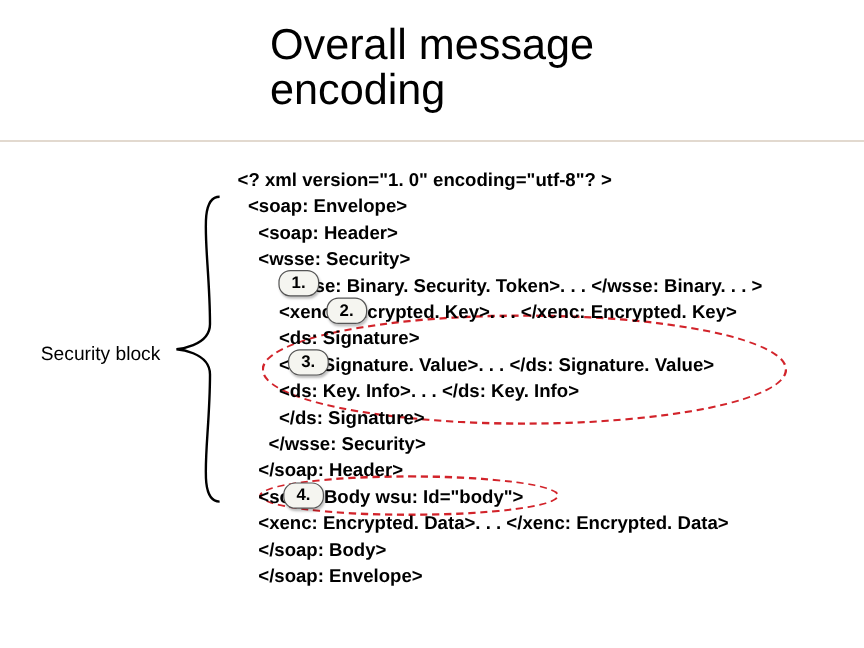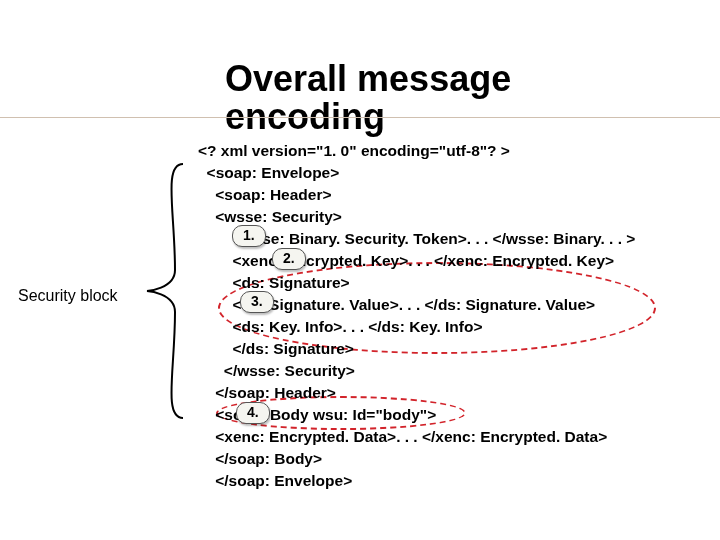--- a/index.html
+++ b/index.html
@@ -9,36 +9,35 @@
     font-family: Arial, Helvetica, sans-serif;
     background: #fff;
     position: relative;
     overflow: hidden;
   }
   .title {
     position: absolute;
     left: 225px;
     top: 18px;
     font-size: 36px;
-    font-weight: bold;
+    font-weight: normal;
     line-height: 1.05;
     color: #000;
-    margin-top: 42px;
   }
   .title-underline {
     position: absolute;
     left: 0;
     top: 117px;
     width: 720px;
     height: 0;
     border-top: 1px solid #d0c0b0;
   }
   .label {
     position: absolute;
-    left: 18px;
+    left: 34px;
     top: 287px;
     font-size: 16px;
     color: #000;
   }
   .code {
     position: absolute;
     left: 198px;
     top: 140px;
     font-size: 15.5px;
     font-weight: bold;

